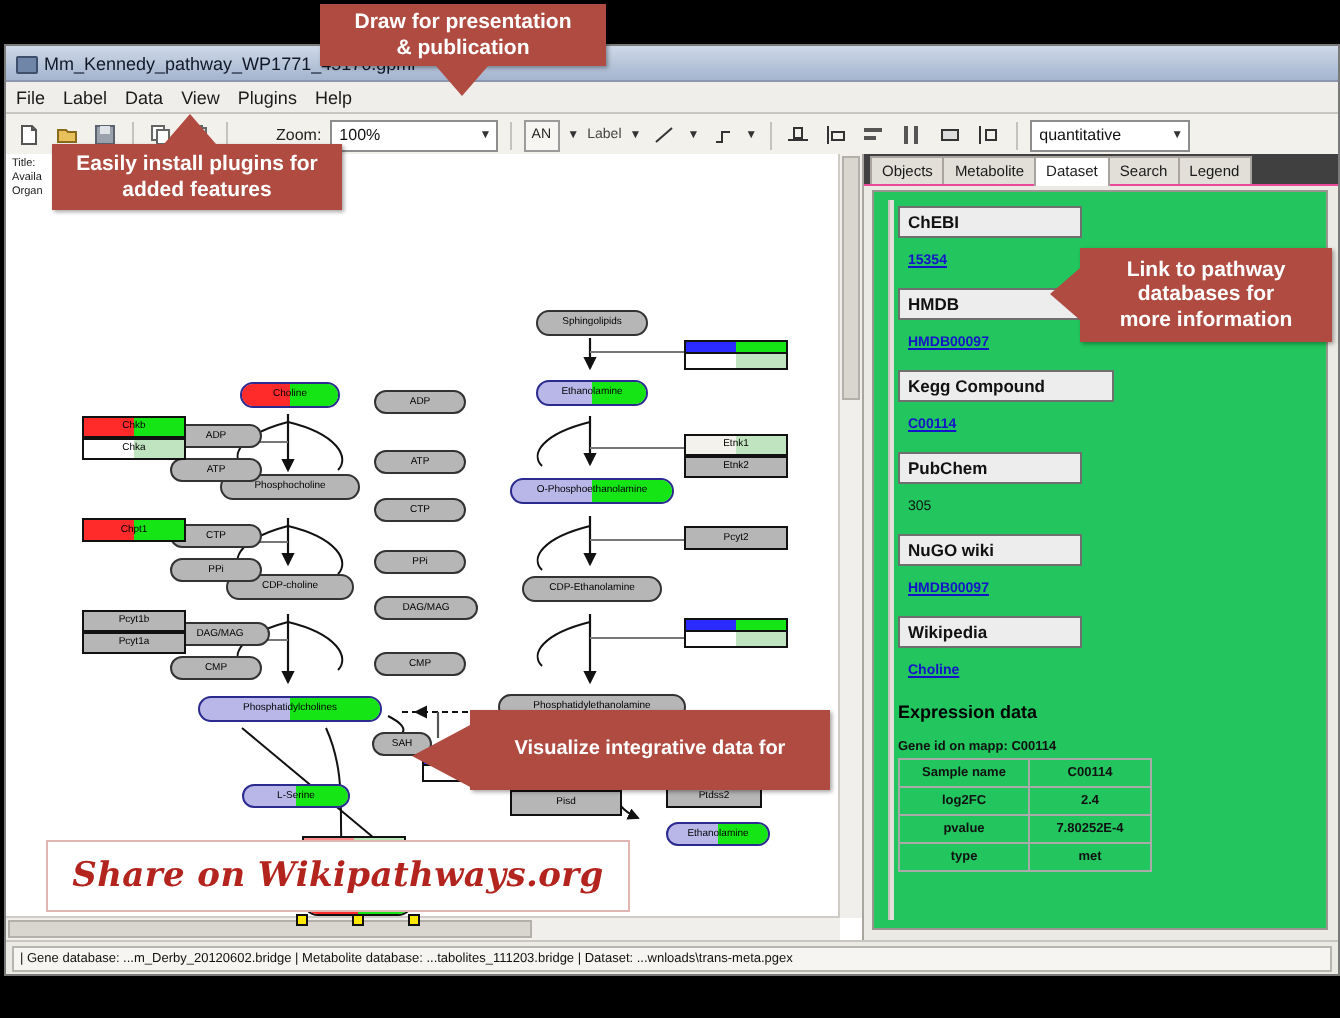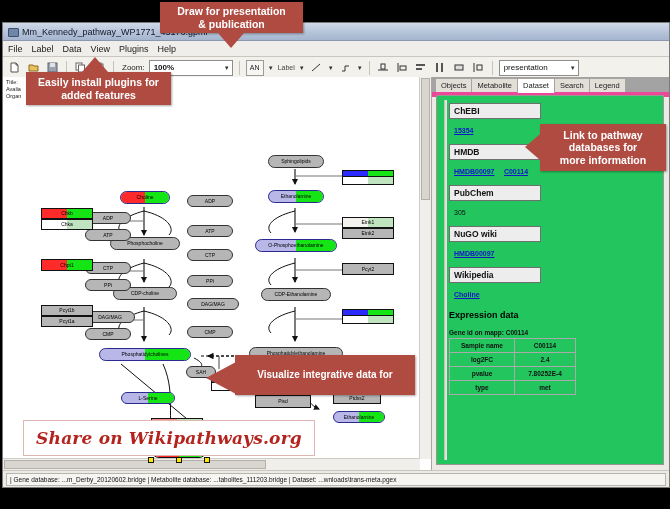--- a/index.html
+++ b/index.html
@@ -13,21 +13,21 @@
   .titlebar .ticon:before{content:"";position:absolute;left:1px;top:2px;width:9px;height:7px;
      background:#6f86a8;border:1px solid #3d4f6b;border-radius:1px;}
   .titletext{font-size:9px;color:#101828;white-space:nowrap;overflow:hidden;}
 
   .menubar{height:15px;background:#f0eeea;border-bottom:1px solid #c9c6bf;display:flex;align-items:center;padding-left:5px;gap:9px;}
   .menubar span{font-size:9px;color:#1b1b1b;}
 
   .toolbar{height:21px;background:#f3f1ec;border-bottom:1px solid #c9c6bf;display:flex;align-items:center;padding-left:4px;gap:4px;}
   .tbtn{width:15px;height:15px;display:flex;align-items:center;justify-content:center;font-size:10px;color:#4a4a4a;}
   .tsep{width:1px;height:14px;background:#c6c3bc;margin:0 2px;}
-  .zlabel{font-size:8px;color:#222;margin-left:2px;}
+  .zlabel{font-size:8px;color:#222;margin-left:18px;}
   .combo{height:14px;border:1px solid #8d8d8d;background:#fff;display:flex;align-items:center;
      justify-content:space-between;padding:0 2px 0 4px;font-size:8px;color:#111;}
   .combo .arw{font-size:6px;color:#333;}
   .tcombo{width:16px;height:14px;border:1px solid #9b9b9b;background:#f7f6f3;font-size:7px;
      display:flex;align-items:center;justify-content:center;color:#222;}
   .tdrop{font-size:6px;color:#333;}
   .tlab{font-size:7px;color:#444;}
 
   .body{position:absolute;left:0;top:54px;right:0;bottom:17px;display:flex;}
   .canvaswrap{position:relative;width:428px;background:#fff;border-right:1px solid #a9a6a0;overflow:hidden;}
@@ -49,21 +49,21 @@
   .splitRG{background:linear-gradient(to right,#ff2b2b 0 50%,#15e515 50% 100%);}
   .splitBG{background:linear-gradient(to right,#2b2bff 0 50%,#15e515 50% 100%);}
   .pale{background:linear-gradient(to right,#ffffff 0 50%,#bfe4bf 50% 100%);}
   .paleR{background:linear-gradient(to right,#ff8d8d 0 50%,#b9e8b9 50% 100%);}
   .nlabel{position:relative;z-index:3;}
   .svgl{position:absolute;left:0;top:0;overflow:visible;}
   .handle{position:absolute;width:4px;height:4px;background:#ffe800;border:1px solid #111;z-index:9;}
 
   
   .rpanel{flex:1;background:#eceae4;position:relative;}
-  .tabs{display:flex;align-items:flex-end;height:15px;padding-left:3px;border-bottom:5px solid #ec4899;background:#a3a3a3;}
+  .tabs{display:flex;align-items:flex-end;height:15px;padding-left:3px;border-bottom:1px solid #ec4899;background:#404040;}
   .tab{font-size:7.5px;padding:2px 5px 2px;border:1px solid #a9a59e;border-bottom:none;background:#e2dfd8;color:#1b1b1b;margin-right:-1px;}
   .tab.active{background:#fff;position:relative;top:1px;padding-bottom:3px;}
   .rinner{position:absolute;left:4px;right:5px;top:18px;bottom:5px;background:#22c55e;border:1px solid #9a968f;overflow:hidden;}
   .rscroll{position:absolute;left:7px;top:4px;width:2px;bottom:4px;background:#e3e0da;border-left:1px solid #c6c3bc;}
   .rcontent{position:absolute;left:12px;right:3px;top:5px;bottom:12px;}
   .dbhead{width:92px;border:1px solid #6f6f6f;background:#ededed;font-size:8.5px;font-weight:bold;
      color:#111;padding:2px 4px;margin-top:7px;box-sizing:border-box;}
   .dblink{font-size:7px;color:#1414c8;text-decoration:underline;margin:4px 0 0 5px;display:inline-block;font-weight:bold;}
   .dbplain{font-size:7px;color:#111;margin:4px 0 0 5px;display:inline-block;}
   .exph{font-size:9px;font-weight:bold;color:#000;margin-top:9px;}
@@ -140,21 +140,21 @@
           </svg>
       </div>
       <div class="tbtn">
         <svg width="11" height="11" viewBox="0 0 11 11">
             <rect x="2" y="2" width="7" height="8" fill="#e6e2d8" stroke="#666"></rect>
             <rect x="4" y="1" width="3" height="2" fill="#b8b2a2" stroke="#666"></rect>
           </svg>
       </div>
       <div class="tsep"></div>
       <div class="zlabel">Zoom:</div>
-      <div class="combo" style="width:76px;font-weight:bold;">
+      <div class="combo" style="width:76px;">
         <span>100%</span>
         <span class="arw">▼</span>
       </div>
       <div class="tsep"></div>
       <div class="tcombo">AN</div>
       <span class="tdrop">▼</span>
       <span class="tlab">Label</span>
       <span class="tdrop">▼</span>
       <div class="tbtn">
         <svg width="11" height="11" viewBox="0 0 11 11">
@@ -199,21 +199,21 @@
           </svg>
       </div>
       <div class="tbtn">
         <svg width="12" height="11" viewBox="0 0 12 11">
             <line x1="2" y1="1" x2="2" y2="10" stroke="#333"></line>
             <rect x="5" y="3" width="5" height="5" fill="none" stroke="#333"></rect>
           </svg>
       </div>
       <div class="tsep"></div>
       <div class="combo" style="width:72px;">
-        <span>presentation</span>
+        <span>quantitative</span>
         <span class="arw">▼</span>
       </div>
     </div>
 
     <div class="body">
 
       <div class="canvaswrap">
         <div class="canvas">
 
           <div class="meta">
@@ -464,20 +464,21 @@
         <div class="rinner">
           <div class="rscroll"></div>
           <div class="rcontent">
 
             <div class="dbhead" style="margin-top:2px;">ChEBI</div>
             <a class="dblink">15354</a>
 
             <div class="dbhead">HMDB</div>
             <a class="dblink">HMDB00097</a>
 
+            <div class="dbhead" style="width:108px;">Kegg Compound</div>
             <a class="dblink">C00114</a>
 
             <div class="dbhead">PubChem</div>
             <span class="dbplain">305</span>
 
             <div class="dbhead">NuGO wiki</div>
             <a class="dblink">HMDB00097</a>
 
             <div class="dbhead">Wikipedia</div>
             <a class="dblink">Choline</a>

